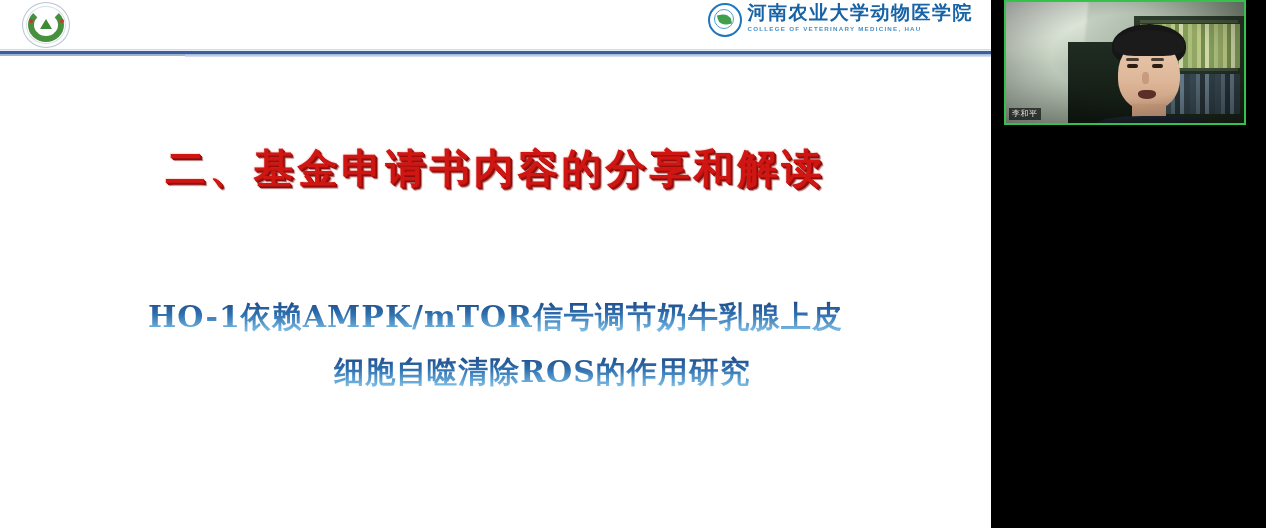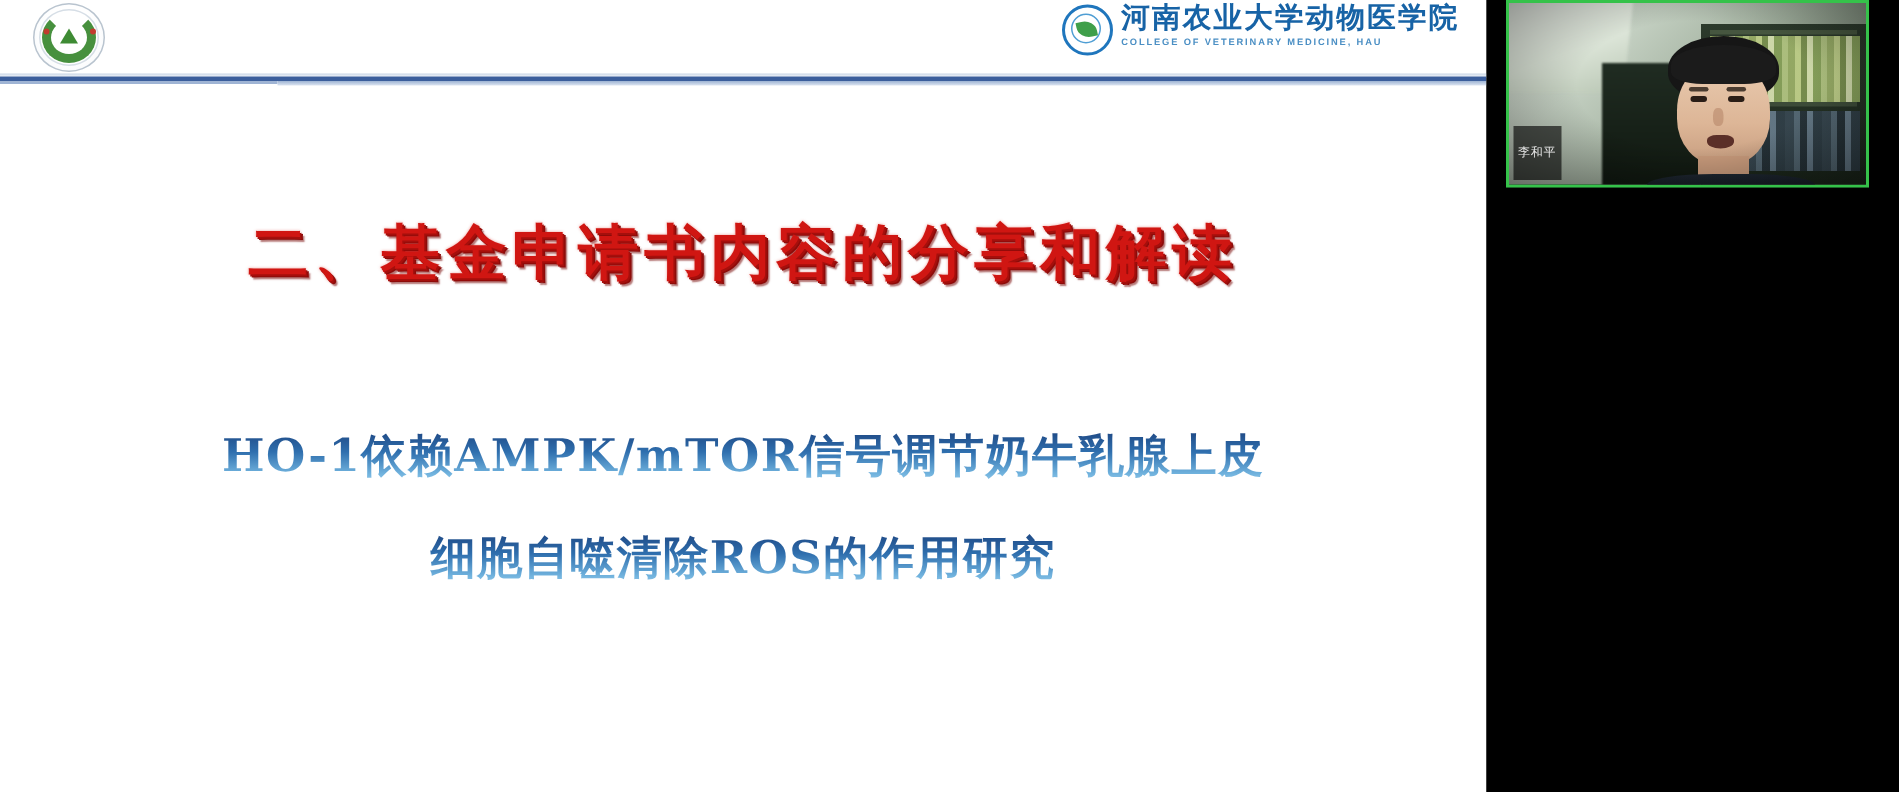--- a/index.html
+++ b/index.html
@@ -148,22 +148,22 @@
     font-size:30px;
     letter-spacing:1px;
     white-space:nowrap;
     background:linear-gradient(to bottom,#1b3f7a 0%,#2f6fae 42%,#71b3de 78%,#a9d3ee 100%);
     -webkit-background-clip:text;
     background-clip:text;
     color:transparent;
     -webkit-text-fill-color:transparent;
     filter:drop-shadow(0.5px 1px 0 rgba(255,255,255,.85));
   }
-  .body-line-1{left:0;top:284px;}
-  .body-line-2{left:0;top:352px;}
+  .body-line-1{left:0;top:297px;}
+  .body-line-2{left:0;top:352px;padding-left:47px;}
 
   
   #video-panel{
     position:relative;
     flex:1 1 auto;
     background:#000000;
     height:528px;
   }
   .video-tile{
     position:absolute;left:13px;top:0px;width:242px;height:125px;
@@ -258,27 +258,27 @@
     position:absolute;left:4px;top:92px;width:112px;height:18px;
     background:linear-gradient(180deg,#1d2630,#0d1219);
     border-radius:40% 40% 0 0;
   }
   .vt-vignette{
     position:absolute;inset:0;
     background:radial-gradient(ellipse at 52% 45%,rgba(0,0,0,0) 45%,rgba(0,0,0,.45) 100%);
   }
   .vt-name{
     position:absolute;left:3px;bottom:3px;
-    padding:13px 3px;
+    padding:1px 3px;
     background:rgba(0,0,0,.62);
     color:#e8e8e8;
     font-size:8px;
     line-height:10px;
     letter-spacing:.5px;
-    font-family:Liberation Serif, serif;
+    font-family:Liberation Mono, monospace;
     white-space:nowrap;
   }
 </style>
 </head>
 <body>
 
 <div id="app">
 
   <div id="slide">
 

